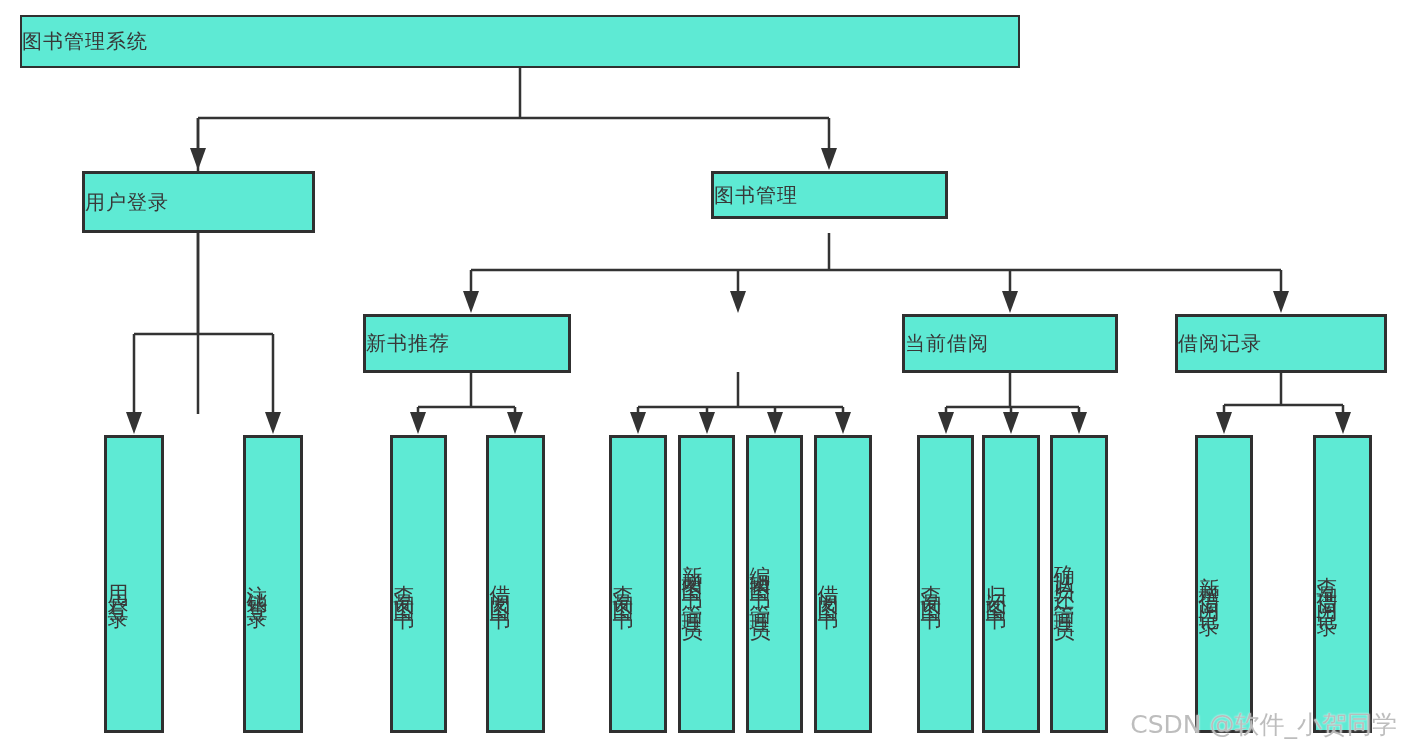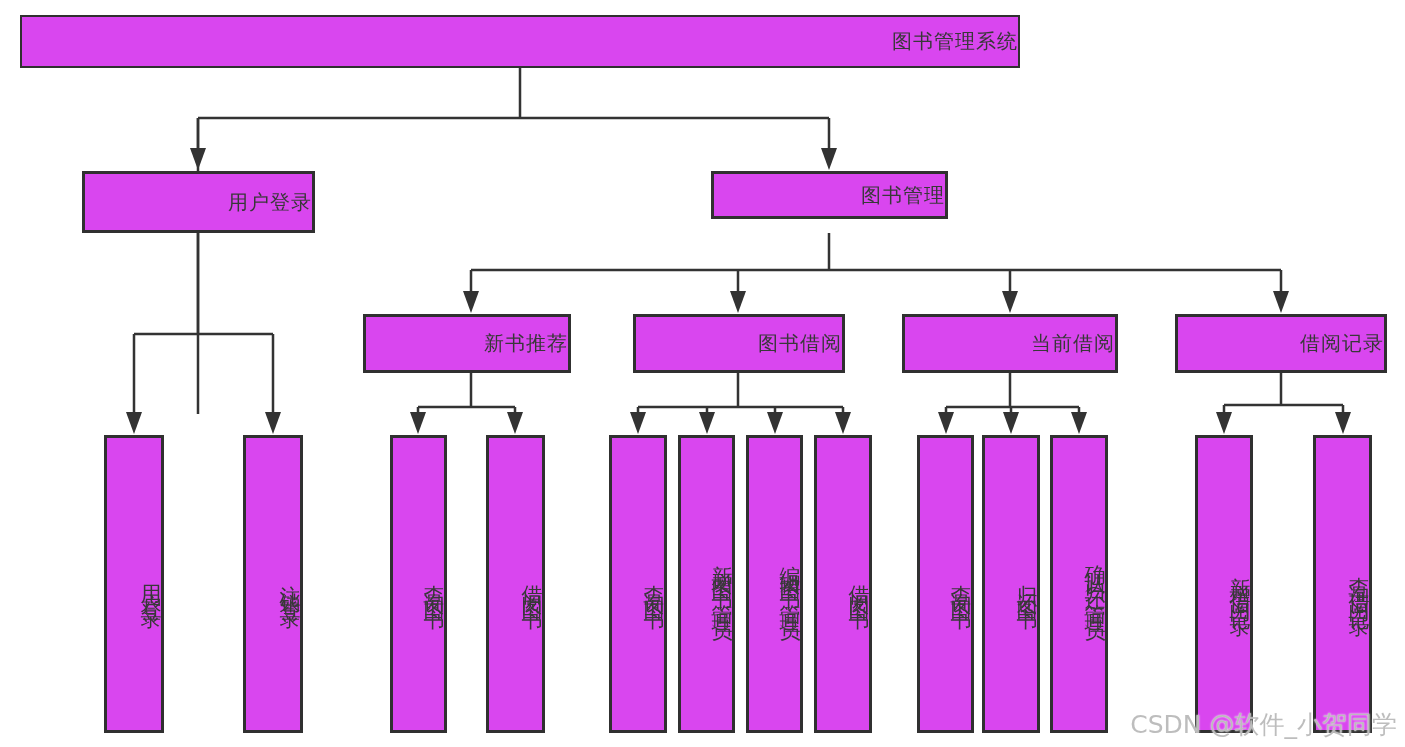--- a/index.html
+++ b/index.html
@@ -7,23 +7,23 @@
     position:relative;
     width:1405px;height:747px;
     background:#ffffff;
     font-family:"DejaVu Sans","Liberation Sans",sans-serif;
     overflow:hidden;
   }
   .wires{position:absolute;left:0;top:0;z-index:1;}
   .box{
     position:absolute;
     box-sizing:border-box;
-    background:#d946ef;
+    background:#5eead4;
     border:3px solid #303030;
-    display:flex;align-items:center;justify-content:flex-end;
+    display:flex;align-items:center;justify-content:flex-start;
     z-index:2;
     color:#383838;
   }
   .box.root{border-width:2px;}
   .h .lbl{
     font-size:20px;
     letter-spacing:1px;
     white-space:nowrap;
     color:#383838;
   }
@@ -94,23 +94,20 @@
   <div class="box h" style="left:82px;top:171px;width:233px;height:62px;">
     <span class="lbl">用户登录</span>
   </div>
   <div class="box h" style="left:711px;top:171px;width:237px;height:48px;">
     <span class="lbl">图书管理</span>
   </div>
 
   <div class="box h" style="left:363px;top:314px;width:208px;height:59px;">
     <span class="lbl">新书推荐</span>
   </div>
-  <div class="box h" style="left:633px;top:314px;width:212px;height:59px;">
-    <span class="lbl">图书借阅</span>
-  </div>
   <div class="box h" style="left:902px;top:314px;width:216px;height:59px;">
     <span class="lbl">当前借阅</span>
   </div>
   <div class="box h" style="left:1175px;top:314px;width:212px;height:59px;">
     <span class="lbl">借阅记录</span>
   </div>
 
   <div class="box v" style="left:104px;top:435px;width:60px;height:298px;">
     <span class="lbl">用户登录</span>
   </div>

